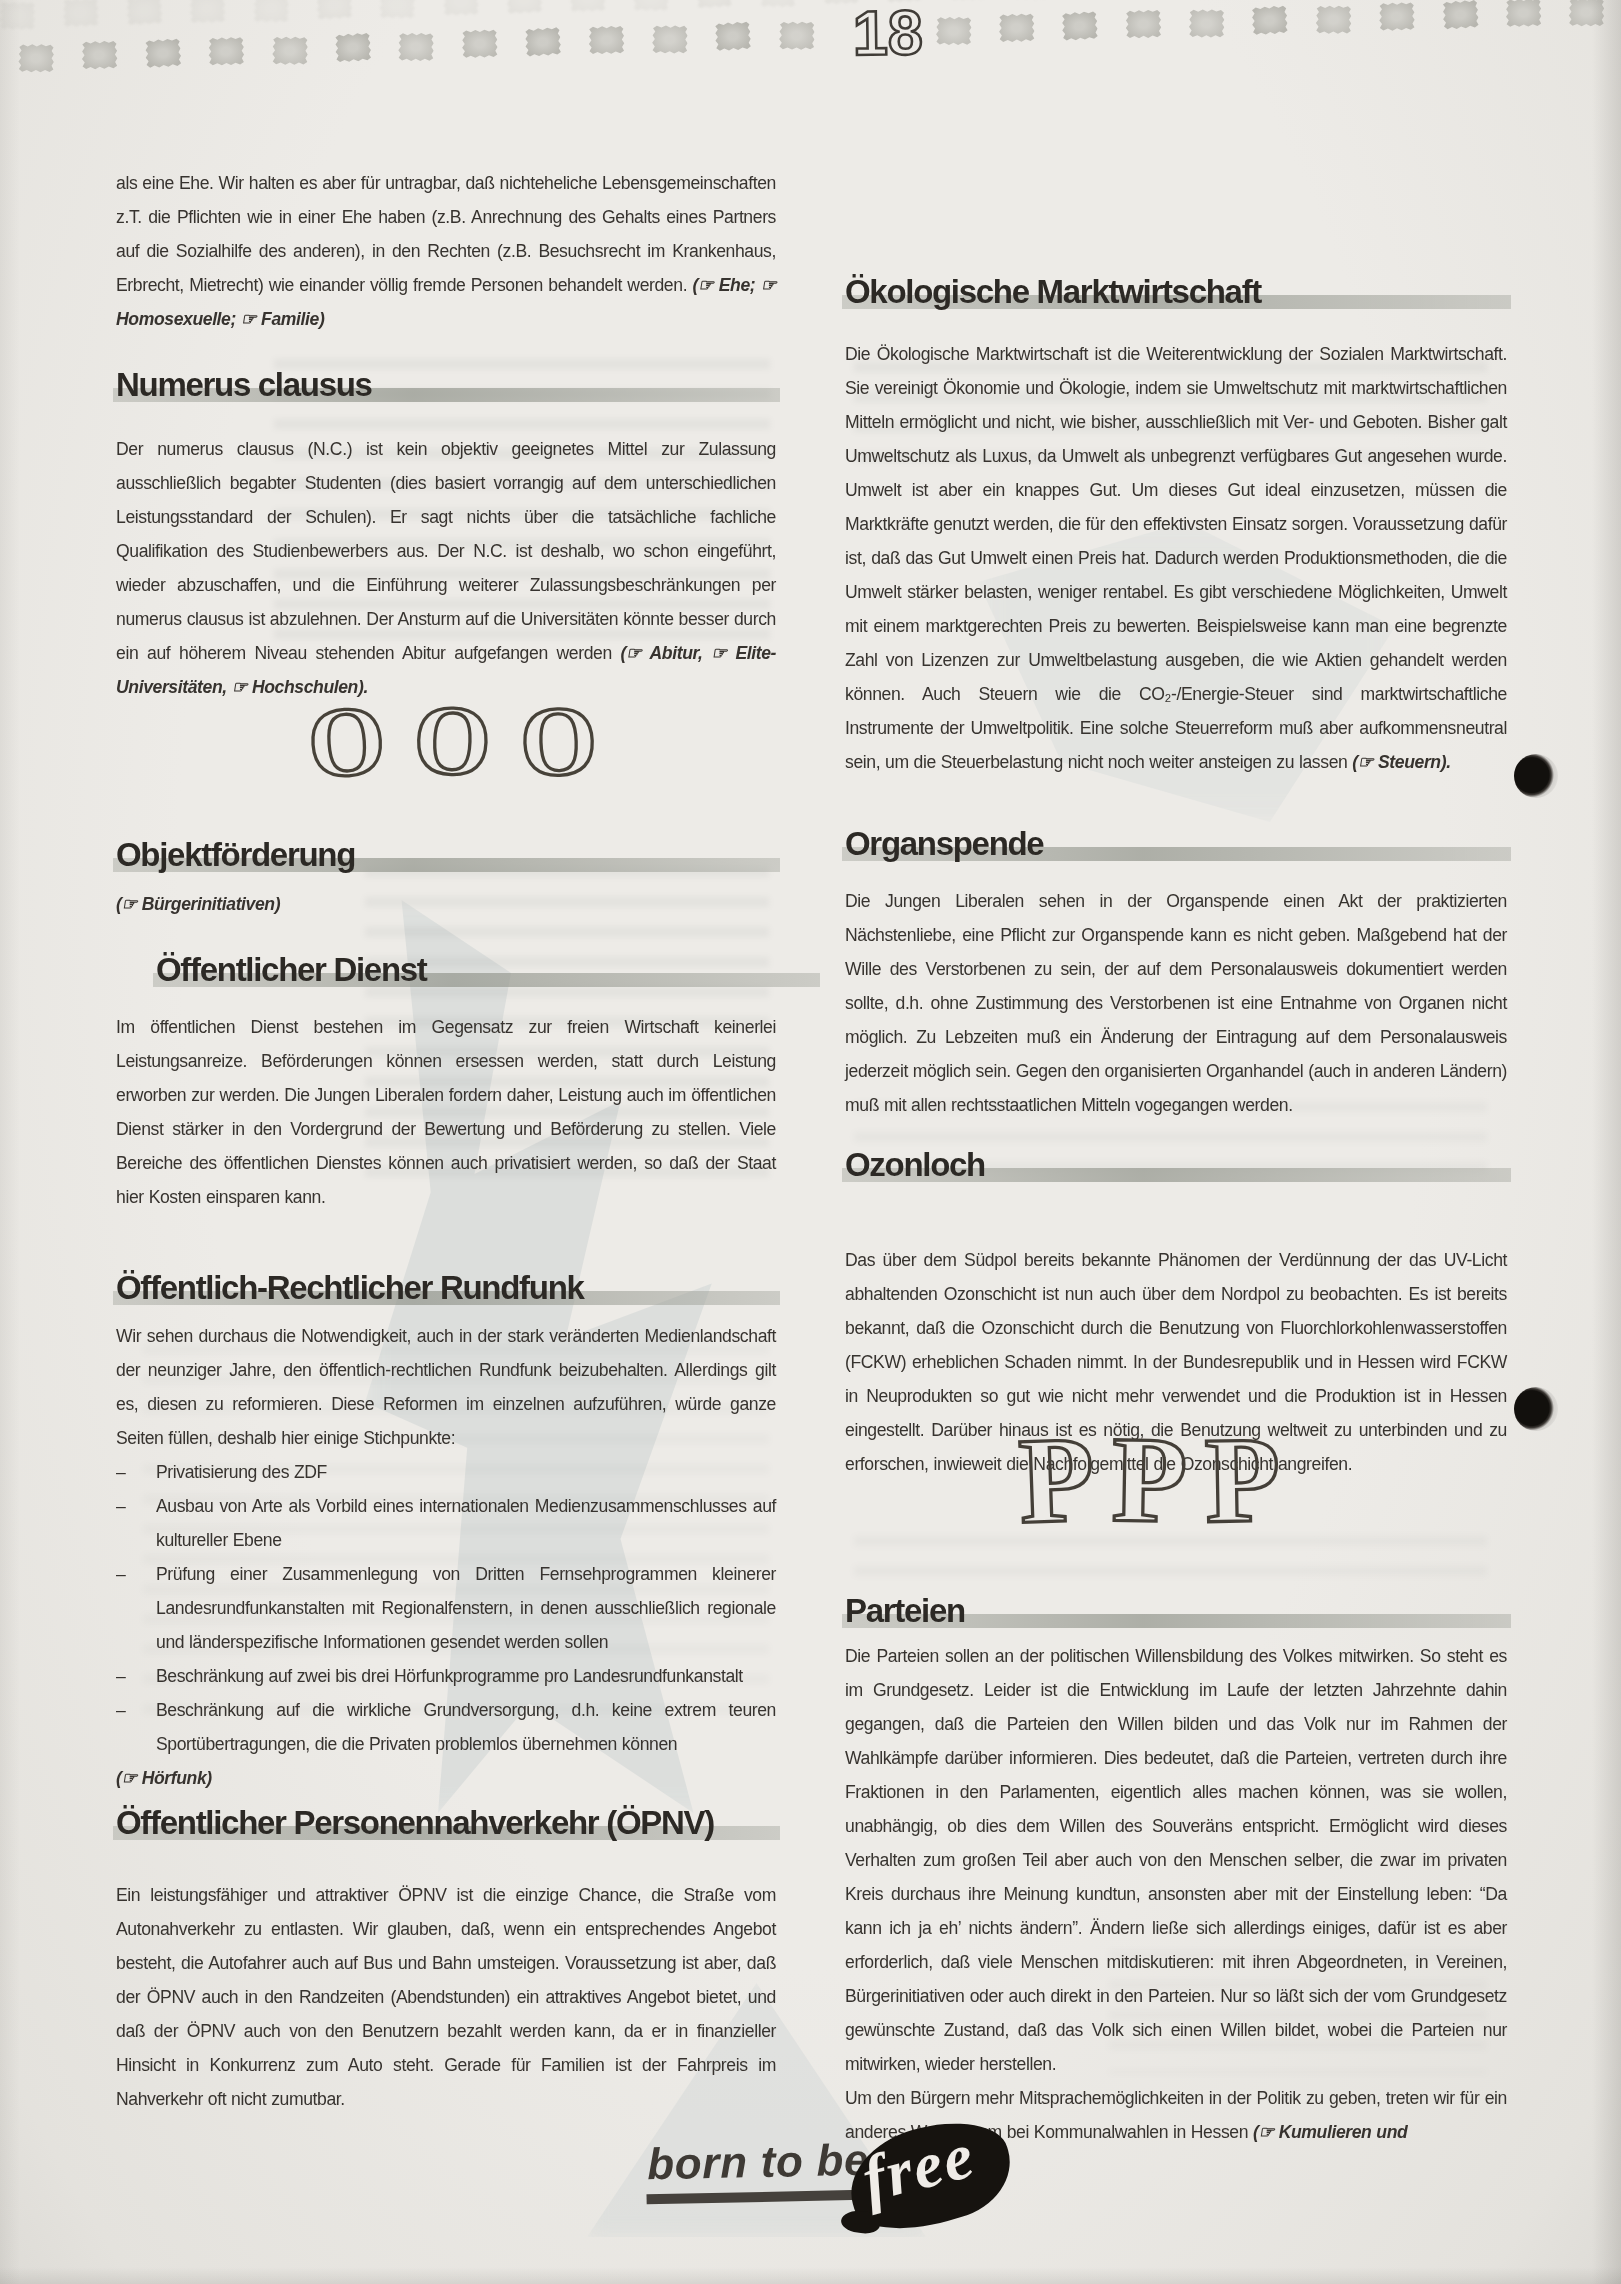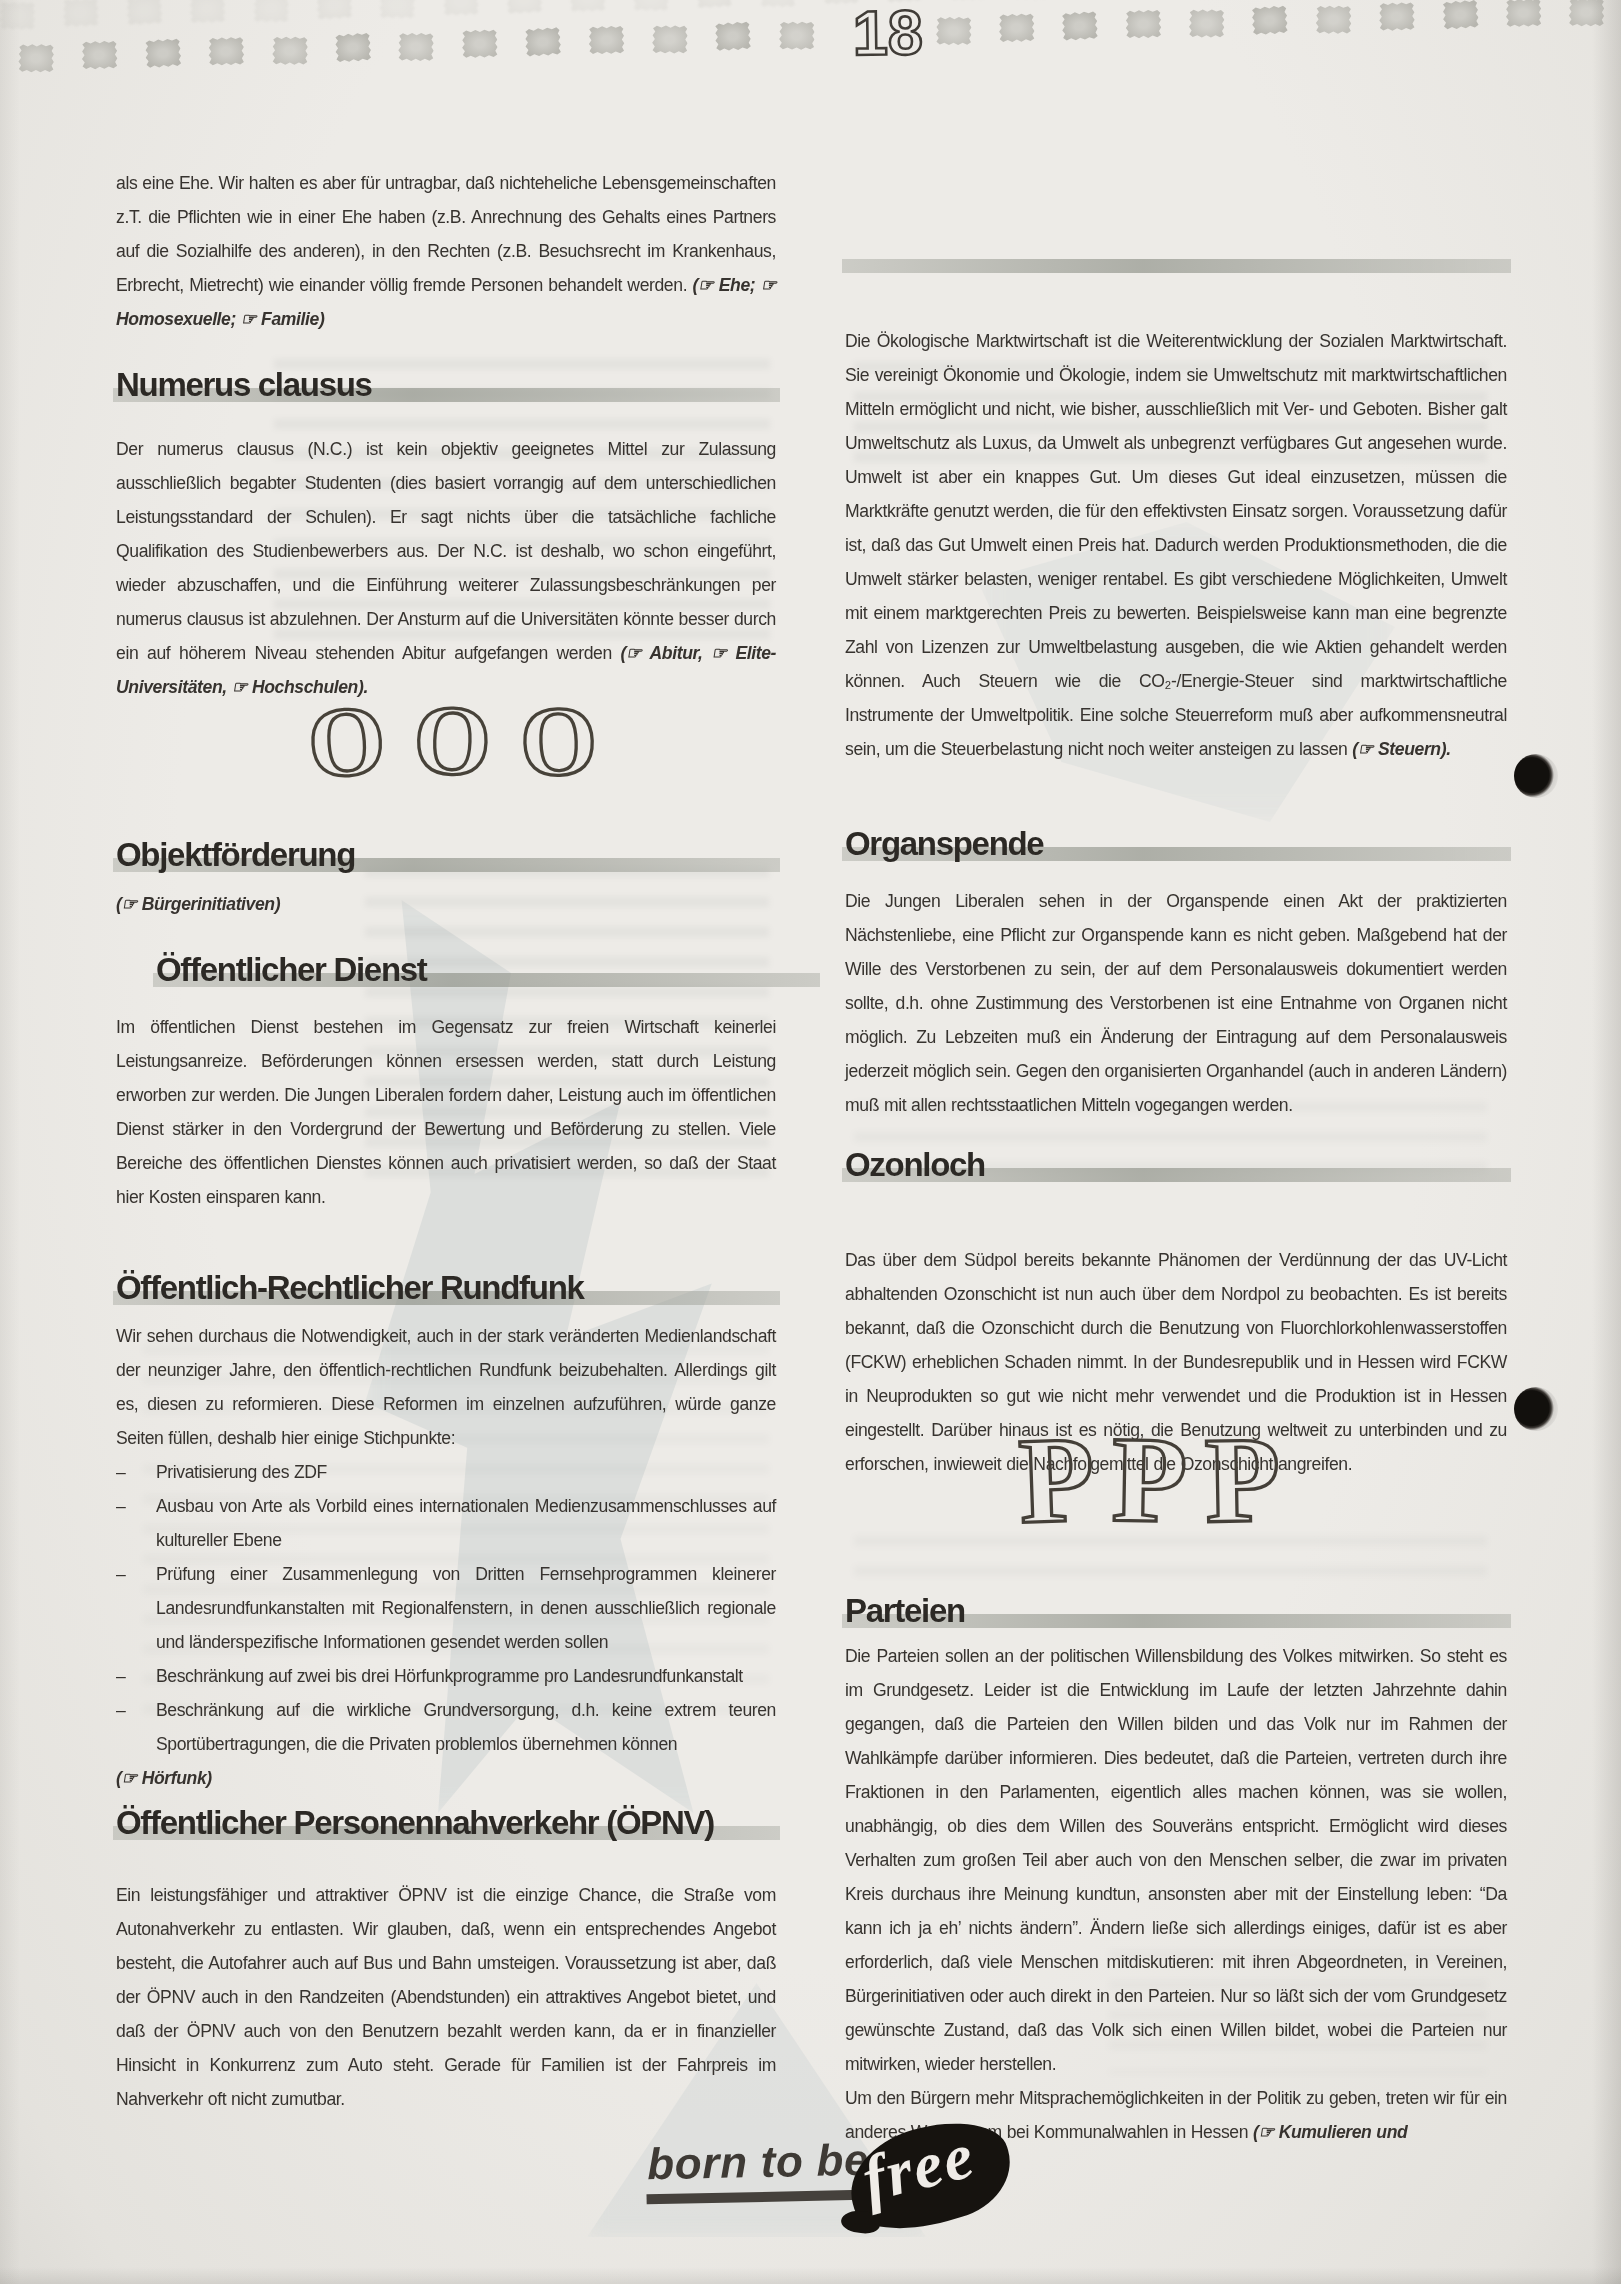--- a/index.html
+++ b/index.html
@@ -233,23 +233,24 @@
   <div class="hd col-l" style="top:1805px;">
     <span>Öffentlicher Personennahverkehr (ÖPNV)</span>
     <span class="bar"></span>
   </div>
   <div class="bp col-l" style="top:1878px;">
     <p>Ein leistungsfähiger und attraktiver ÖPNV ist die einzige Chance, die Straße vom Autonahverkehr zu entlasten. Wir glauben, daß, wenn ein entsprechendes Angebot besteht, die Autofahrer auch auf Bus und Bahn umsteigen. Voraussetzung ist aber, daß der ÖPNV auch in den Randzeiten (Abendstunden) ein attraktives Angebot bietet, und daß der ÖPNV auch von den Benutzern bezahlt werden kann, da er in finanzieller Hinsicht in Konkurrenz zum Auto steht. Gerade für Familien ist der Fahrpreis im Nahverkehr oft nicht zumutbar.</p>
   </div>
 
 
   <div class="hd col-r" style="top:274px;">
-    <span class="bar"></span>
-  </div>
-  <div class="bp col-r" style="top:324px;">
+    <span>Ökologische Marktwirtschaft</span>
+    <span class="bar"></span>
+  </div>
+  <div class="bp col-r" style="top:337px;">
     <p><span>Die Ökologische Marktwirtschaft ist die Weiterentwicklung der Sozialen Marktwirtschaft. Sie vereinigt Ökonomie und Ökologie, indem sie Umweltschutz mit marktwirtschaftlichen Mitteln ermöglicht und nicht, wie bisher, ausschließlich mit Ver- und Geboten. Bisher galt Umweltschutz als Luxus, da Umwelt als unbegrenzt verfügbares Gut angesehen wurde. Umwelt ist aber ein knappes Gut. Um dieses Gut ideal einzusetzen, müssen die Marktkräfte genutzt werden, die für den effektivsten Einsatz sorgen. Voraussetzung dafür ist, daß das Gut Umwelt einen Preis hat. Dadurch werden Produktionsmethoden, die die Umwelt stärker belasten, weniger rentabel. Es gibt verschiedene Möglichkeiten, Umwelt mit einem marktgerechten Preis zu bewerten. Beispielsweise kann man eine begrenzte Zahl von Lizenzen zur Umweltbelastung ausgeben, die wie Aktien gehandelt werden können. Auch Steuern wie die CO₂-/Energie-Steuer sind marktwirtschaftliche Instrumente der Umweltpolitik. Eine solche Steuerreform muß aber aufkommensneutral sein, um die Steuerbelastung nicht noch weiter ansteigen zu lassen </span><span class="refs">(☞ Steuern).</span></p>
   </div>
 
   <div class="hd col-r" style="top:826px;">
     <span>Organspende</span>
     <span class="bar"></span>
   </div>
   <div class="bp col-r" style="top:884px;">
     <p>Die Jungen Liberalen sehen in der Organspende einen Akt der praktizierten Nächstenliebe, eine Pflicht zur Organspende kann es nicht geben. Maßgebend hat der Wille des Verstorbenen zu sein, der auf dem Personalausweis dokumentiert werden sollte, d.h. ohne Zustimmung des Verstorbenen ist eine Entnahme von Organen nicht möglich. Zu Lebzeiten muß ein Änderung der Eintragung auf dem Personalausweis jederzeit möglich sein. Gegen den organisierten Organhandel (auch in anderen Ländern) muß mit allen rechtsstaatlichen Mitteln vogegangen werden.</p>
   </div>

